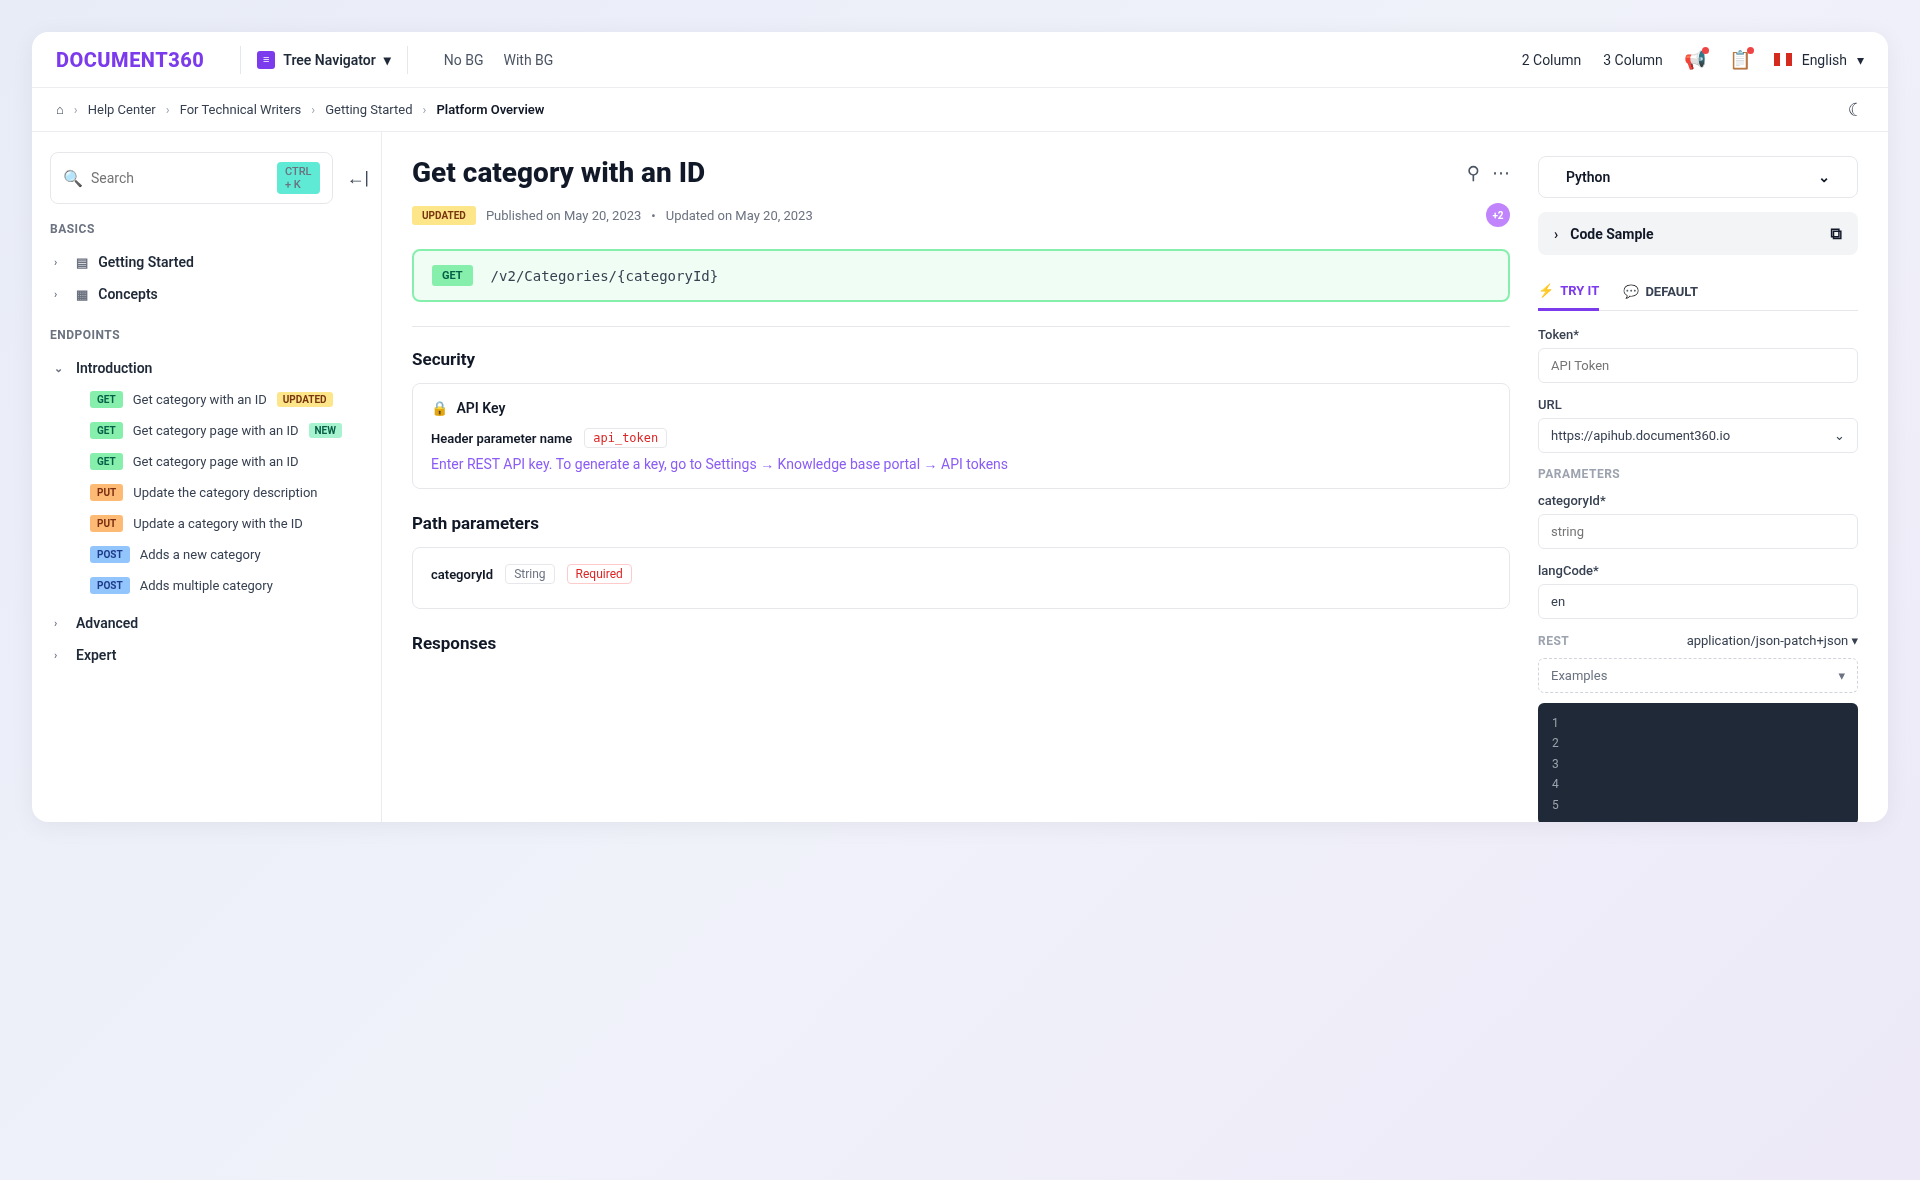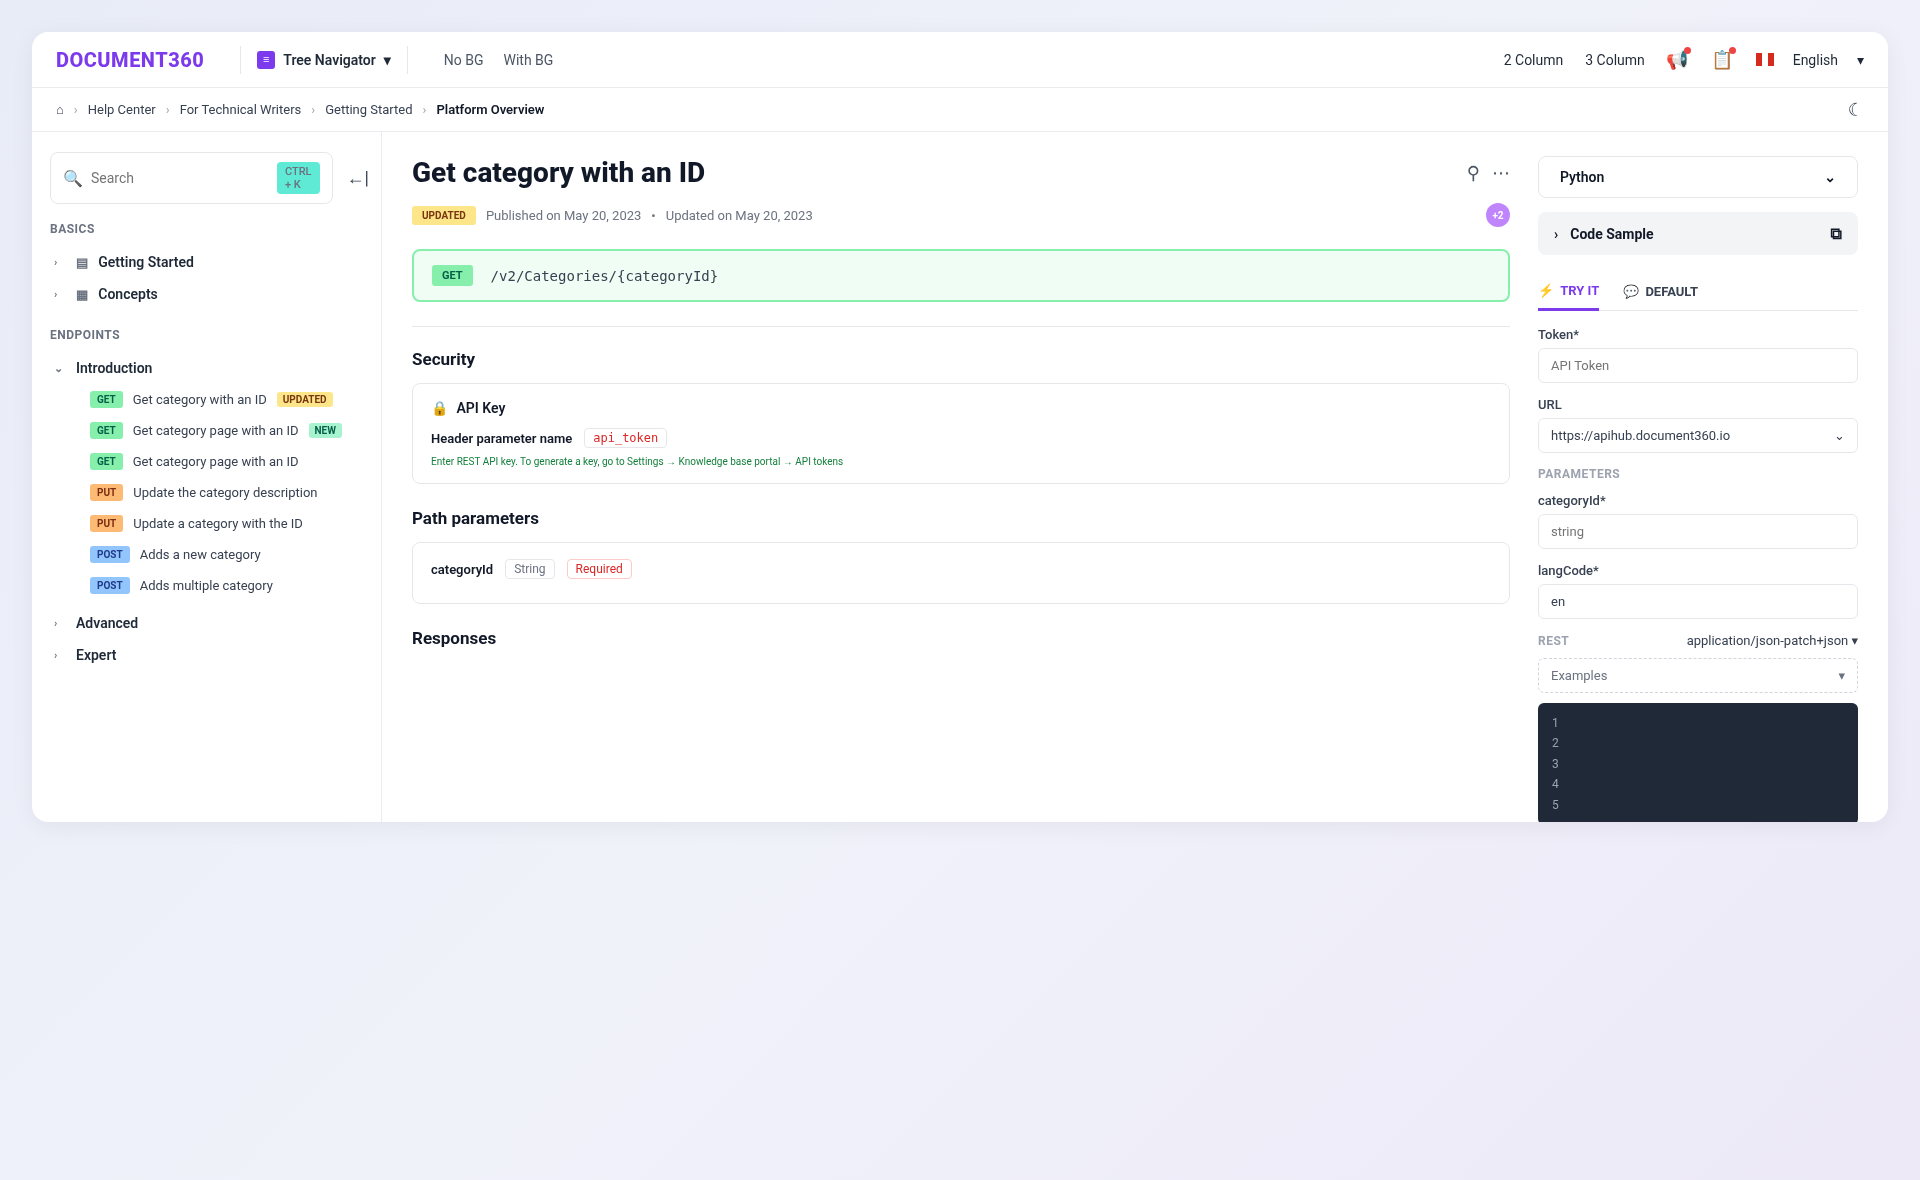--- a/index.html
+++ b/index.html
@@ -9,21 +9,21 @@
 .logo{font-weight:800;font-size:20px;color:#7c3aed;letter-spacing:.5px;margin-right:20px}
 .vdiv{width:1px;height:28px;background:#e5e7eb;margin:0 16px}
 .tree-nav{display:flex;align-items:center;gap:8px;font-size:14px;font-weight:600;color:#1f2937;cursor:pointer}
 .tree-nav .book{width:18px;height:18px;background:#7c3aed;border-radius:3px;display:flex;align-items:center;justify-content:center;color:#fff;font-size:11px}
 .top-links{display:flex;gap:20px;margin-left:20px;font-size:14px;color:#4b5563}
 .top-links span{cursor:pointer}
 .top-right{margin-left:auto;display:flex;align-items:center;gap:22px;font-size:14px;color:#1f2937}
 .top-right .link{cursor:pointer}
 .icon-btn{position:relative;cursor:pointer;font-size:18px;color:#374151}
 .dot{position:absolute;top:-2px;right:-2px;width:7px;height:7px;background:#ef4444;border-radius:50%}
-.lang{display:flex;align-items:center;gap:19px;cursor:pointer}
+.lang{display:flex;align-items:center;gap:10px;cursor:pointer}
 .flag{width:18px;height:13px;background:linear-gradient(to right,#d52b1e 33%,#fff 33%,#fff 66%,#d52b1e 66%);position:relative}
 .breadcrumb-bar{display:flex;align-items:center;padding:0 24px;height:44px;border-bottom:1px solid #eaecef;font-size:13px;color:#374151}
 .breadcrumb-bar .sep{margin:0 10px;color:#9ca3af}
 .breadcrumb-bar .crumb{cursor:pointer}
 .breadcrumb-bar .crumb.active{font-weight:600;color:#111827}
 .breadcrumb-bar .moon{margin-left:auto;font-size:18px;cursor:pointer}
 .body{display:flex;flex:1;overflow:hidden}
 .sidebar{width:350px;border-right:1px solid #eaecef;padding:20px 18px;overflow-y:auto}
 .search{display:flex;align-items:center;border:1px solid #e5e7eb;border-radius:8px;padding:9px 12px;gap:8px}
 .search input{border:none;outline:none;flex:1;font-size:14px;color:#374151}
@@ -55,27 +55,27 @@
 .endpoint-box .path{font-size:14px;color:#374151;font-family:monospace}
 hr.sep{border:none;border-top:1px solid #e5e7eb;margin:0 0 22px}
 h3{font-size:17px;font-weight:700;color:#111827;margin-bottom:14px}
 .card{border:1px solid #e5e7eb;border-radius:8px;padding:16px 18px;margin-bottom:24px}
 .card-head{display:flex;align-items:center;gap:8px;font-size:14px;font-weight:600;color:#111827;margin-bottom:12px}
 .param-row{display:flex;align-items:center;gap:12px;font-size:13px;margin-bottom:8px}
 .param-name{font-weight:600;color:#111827}
 .tag{border:1px solid #e5e7eb;padding:2px 8px;border-radius:4px;font-size:12px;color:#6b7280}
 .tag.red{color:#dc2626;border-color:#fecaca}
 .tag.code{font-family:monospace;color:#dc2626}
-.desc{font-size:10px;color:#15803d}
+.desc{font-size:14px;color:#8b5cf6}
 .tabs{display:flex;gap:32px;border-bottom:1px solid #e5e7eb;padding:0 8px}
 .tab{display:flex;align-items:center;gap:8px;padding:10px 0;font-size:13px;font-weight:700;cursor:pointer}
 .tab .bullet{width:10px;height:10px;border-radius:50%}
 .tab.active{border-bottom:3px solid #7c3aed;margin-bottom:-1px}
 .panel{width:320px;flex-shrink:0}
-.select{border:1px solid #e5e7eb;border-radius:8px;padding:12px 21px;display:flex;align-items:center;justify-content:space-between;font-size:14px;font-weight:600;color:#111827;cursor:pointer;margin-bottom:14px}
+.select{border:1px solid #e5e7eb;border-radius:8px;padding:12px 27px;display:flex;align-items:center;justify-content:space-between;font-size:14px;font-weight:600;color:#111827;cursor:pointer;margin-bottom:14px}
 .code-sample{background:#f3f4f6;border-radius:8px;padding:12px 16px;display:flex;align-items:center;gap:12px;font-size:14px;font-weight:700;color:#111827;cursor:pointer;margin-bottom:18px}
 .code-sample .copy{margin-left:auto;font-size:16px;position:relative}
 .panel-tabs{display:flex;gap:24px;border-bottom:1px solid #e5e7eb;margin-bottom:16px}
 .ptab{display:flex;align-items:center;gap:6px;padding:10px 0;font-size:13px;font-weight:700;color:#374151;cursor:pointer}
 .ptab.active{color:#7c3aed;border-bottom:3px solid #7c3aed;margin-bottom:-1px}
 .field-label{font-size:13px;font-weight:500;color:#374151;margin-bottom:6px}
 .field{border:1px solid #e5e7eb;border-radius:6px;padding:9px 12px;font-size:13px;color:#374151;width:100%;margin-bottom:14px;outline:none}
 .field-sel{display:flex;align-items:center;justify-content:space-between}
 .panel-section{font-size:12px;font-weight:700;color:#9ca3af;letter-spacing:.5px;margin:6px 0 12px}
 .body-row{display:flex;align-items:center;justify-content:space-between;margin-bottom:10px}

